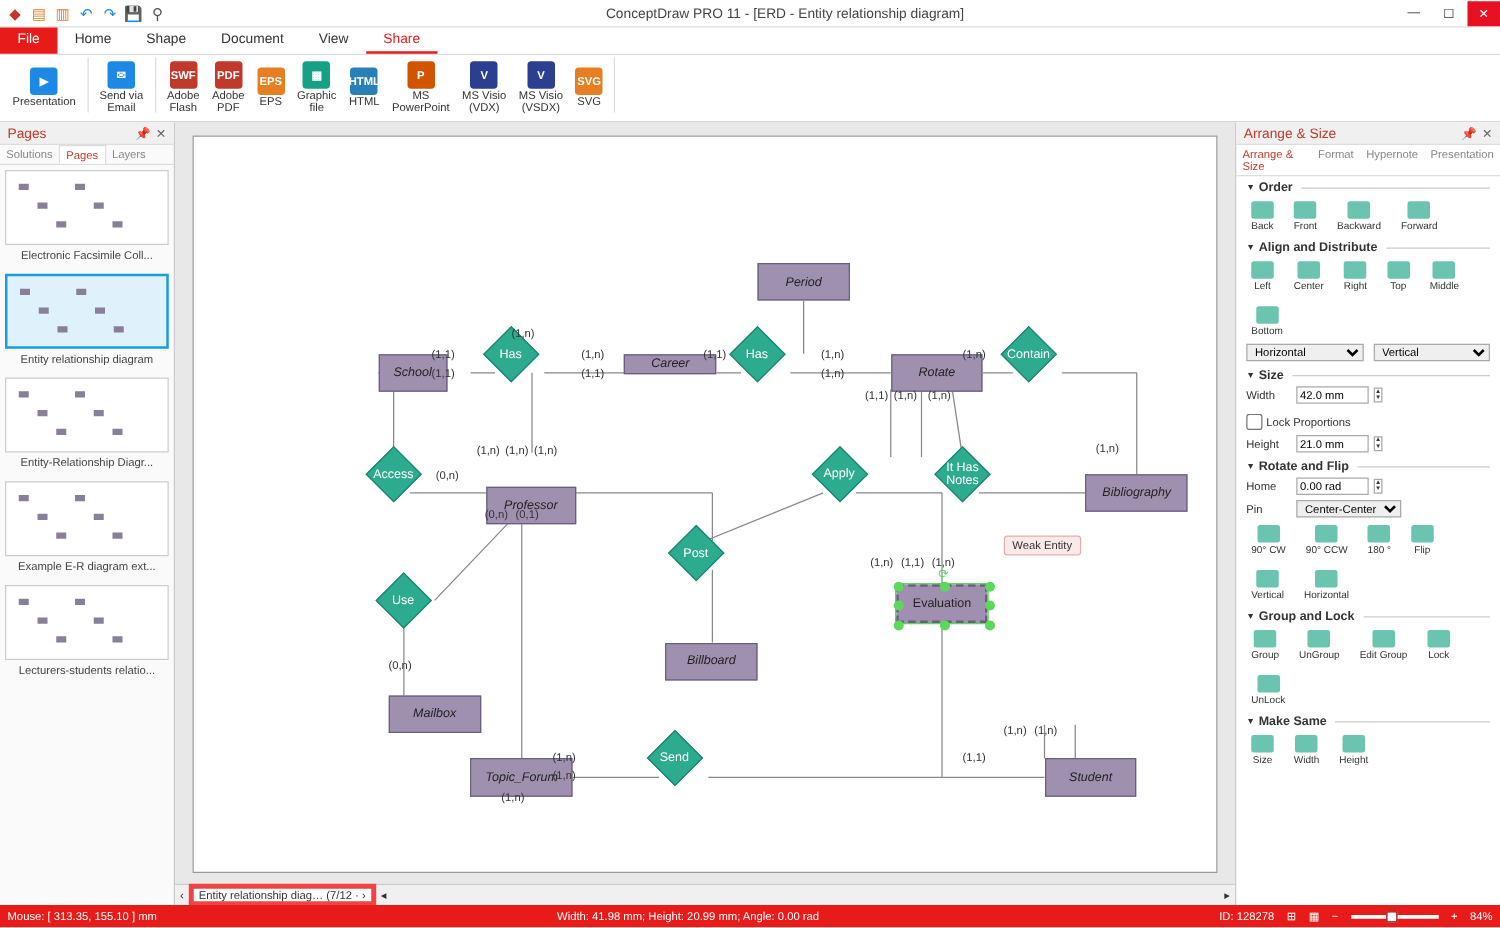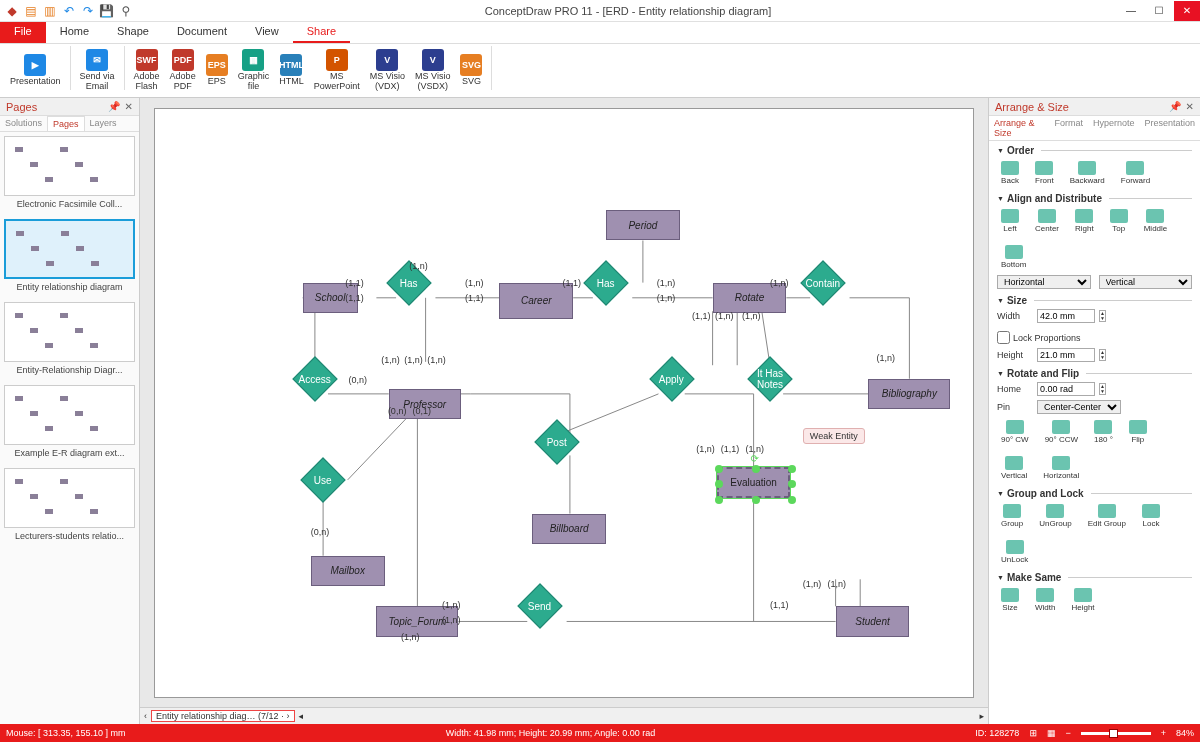--- a/index.html
+++ b/index.html
@@ -41,21 +41,21 @@
 .shape { position: absolute; display: flex; align-items: center; justify-content: center; font-size: 10px; text-align: center; }
 .entity { background: #9f90b0; border: 1px solid #6b5e7d; color: #222; font-style: italic; }
 .relation { background: #2cab8e; border: 1px solid #1f8470; color: #fff; transform: rotate(45deg); }
 .relation span { transform: rotate(-45deg); }
 .weak-ent { background: #9f90b0; border: 2px dashed #6b5e7d; color: #222; }
 .weak-ent.selected { outline: 1px solid #5cd85c; }
 .handle { position: absolute; width: 8px; height: 8px; background: #5cd85c; border-radius: 50%; }
 .tooltip { position: absolute; background: #fbe8e8; border: 1px solid #e0b0b0; padding: 2px 6px; font-size: 9px; border-radius: 3px; color: #333; }
 .card-lbl { position: absolute; font-size: 9px; color: #333; }
 .canvas-btm { height: 17px; display: flex; align-items: center; background: #f0f0f0; font-size: 9px; padding: 0 4px; gap: 4px; border-top: 1px solid #ccc; }
-.canvas-btm .tablabel { border: 1px solid #ef4444; padding: 0 4px; background: #fff; }
+.canvas-btm .tablabel { border: 4px solid #ef4444; padding: 0 4px; background: #fff; }
 
 .arrange-panel { width: 212px; border-left: 1px solid #ccc; display: flex; flex-direction: column; background: #fff; font-size: 10px; }
 .ar-tabs { display: flex; border-bottom: 1px solid #ddd; font-size: 9px; }
 .ar-tabs span { padding: 2px 5px; cursor: pointer; color: #888; }
 .ar-tabs span.active { color: #c0392b; }
 .ar-body { flex: 1; overflow-y: auto; padding: 4px 8px; }
 .ar-sect { margin-bottom: 6px; }
 .ar-sect-hdr { display: flex; align-items: center; gap: 3px; font-weight: bold; font-size: 10px; margin-bottom: 3px; }
 .ar-sect-hdr::before { content: "▼"; font-size: 7px; color: #333; }
 .ar-sect-hdr::after { content: ""; flex: 1; height: 1px; background: #ccc; margin-left: 4px; }
@@ -262,21 +262,21 @@
             <line x1="529.7199999999999" y1="284.8857142857143" x2="598.5999999999999" y2="284.8857142857143" stroke="#888" stroke-width="1"></line>
             <line x1="598.5999999999999" y1="284.8857142857143" x2="598.5999999999999" y2="358.2142857142857" stroke="#888" stroke-width="1"></line>
             <line x1="628.12" y1="284.8857142857143" x2="713.4" y2="284.8857142857143" stroke="#888" stroke-width="1"></line>
             <line x1="503.47999999999996" y1="284.8857142857143" x2="385.4" y2="332.92857142857144" stroke="#888" stroke-width="1"></line>
             <line x1="598.5999999999999" y1="388.5571428571429" x2="598.5999999999999" y2="512.4571428571429" stroke="#888" stroke-width="1"></line>
             <line x1="705.1999999999999" y1="497.2857142857143" x2="705.1999999999999" y2="470.3142857142857" stroke="#888" stroke-width="1"></line>
             <line x1="680.5999999999999" y1="497.2857142857143" x2="680.5999999999999" y2="470.3142857142857" stroke="#888" stroke-width="1"></line>
           </svg>
       <div class="shape entity" style="left: 451px; top: 101.143px; width: 73.8px; height: 30.3429px;">Period</div>
           <div class="shape entity" style="left: 147.6px; top: 173.629px; width: 55px; height: 30.3429px;">School</div>
-          <div class="shape entity" style="left: 344.4px; top: 173.629px; width: 73.8px; height: 36px;">Career</div>
+          <div class="shape entity" style="left: 344.4px; top: 173.629px; width: 73.8px; height: 16px;">Career</div>
           <div class="shape entity" style="left: 557.6px; top: 173.629px; width: 73.8px; height: 30.3429px;">Rotate</div>
           <div class="shape entity" style="left: 713.4px; top: 269.714px; width: 82px; height: 30.3429px;">Bibliography</div>
           <div class="shape entity" style="left: 233.7px; top: 280px; width: 72px; height: 30.3429px;">Professor</div>
           <div class="shape entity" style="left: 377.2px; top: 404.571px; width: 73.8px; height: 30.3429px;">Billboard</div>
           <div class="shape entity" style="left: 155.8px; top: 446.714px; width: 73.8px; height: 30.3429px;">Mailbox</div>
           <div class="shape entity" style="left: 221.4px; top: 497.286px; width: 82px; height: 30.3429px;">Topic_Forum</div>
           <div class="shape entity" style="left: 680.6px; top: 497.286px; width: 73.8px; height: 30.3429px;">Student</div>
           <div class="shape relation" style="left: 238.2px; top: 157.629px; width: 32px; height: 32px;">
             <span>Has</span>
           </div>

